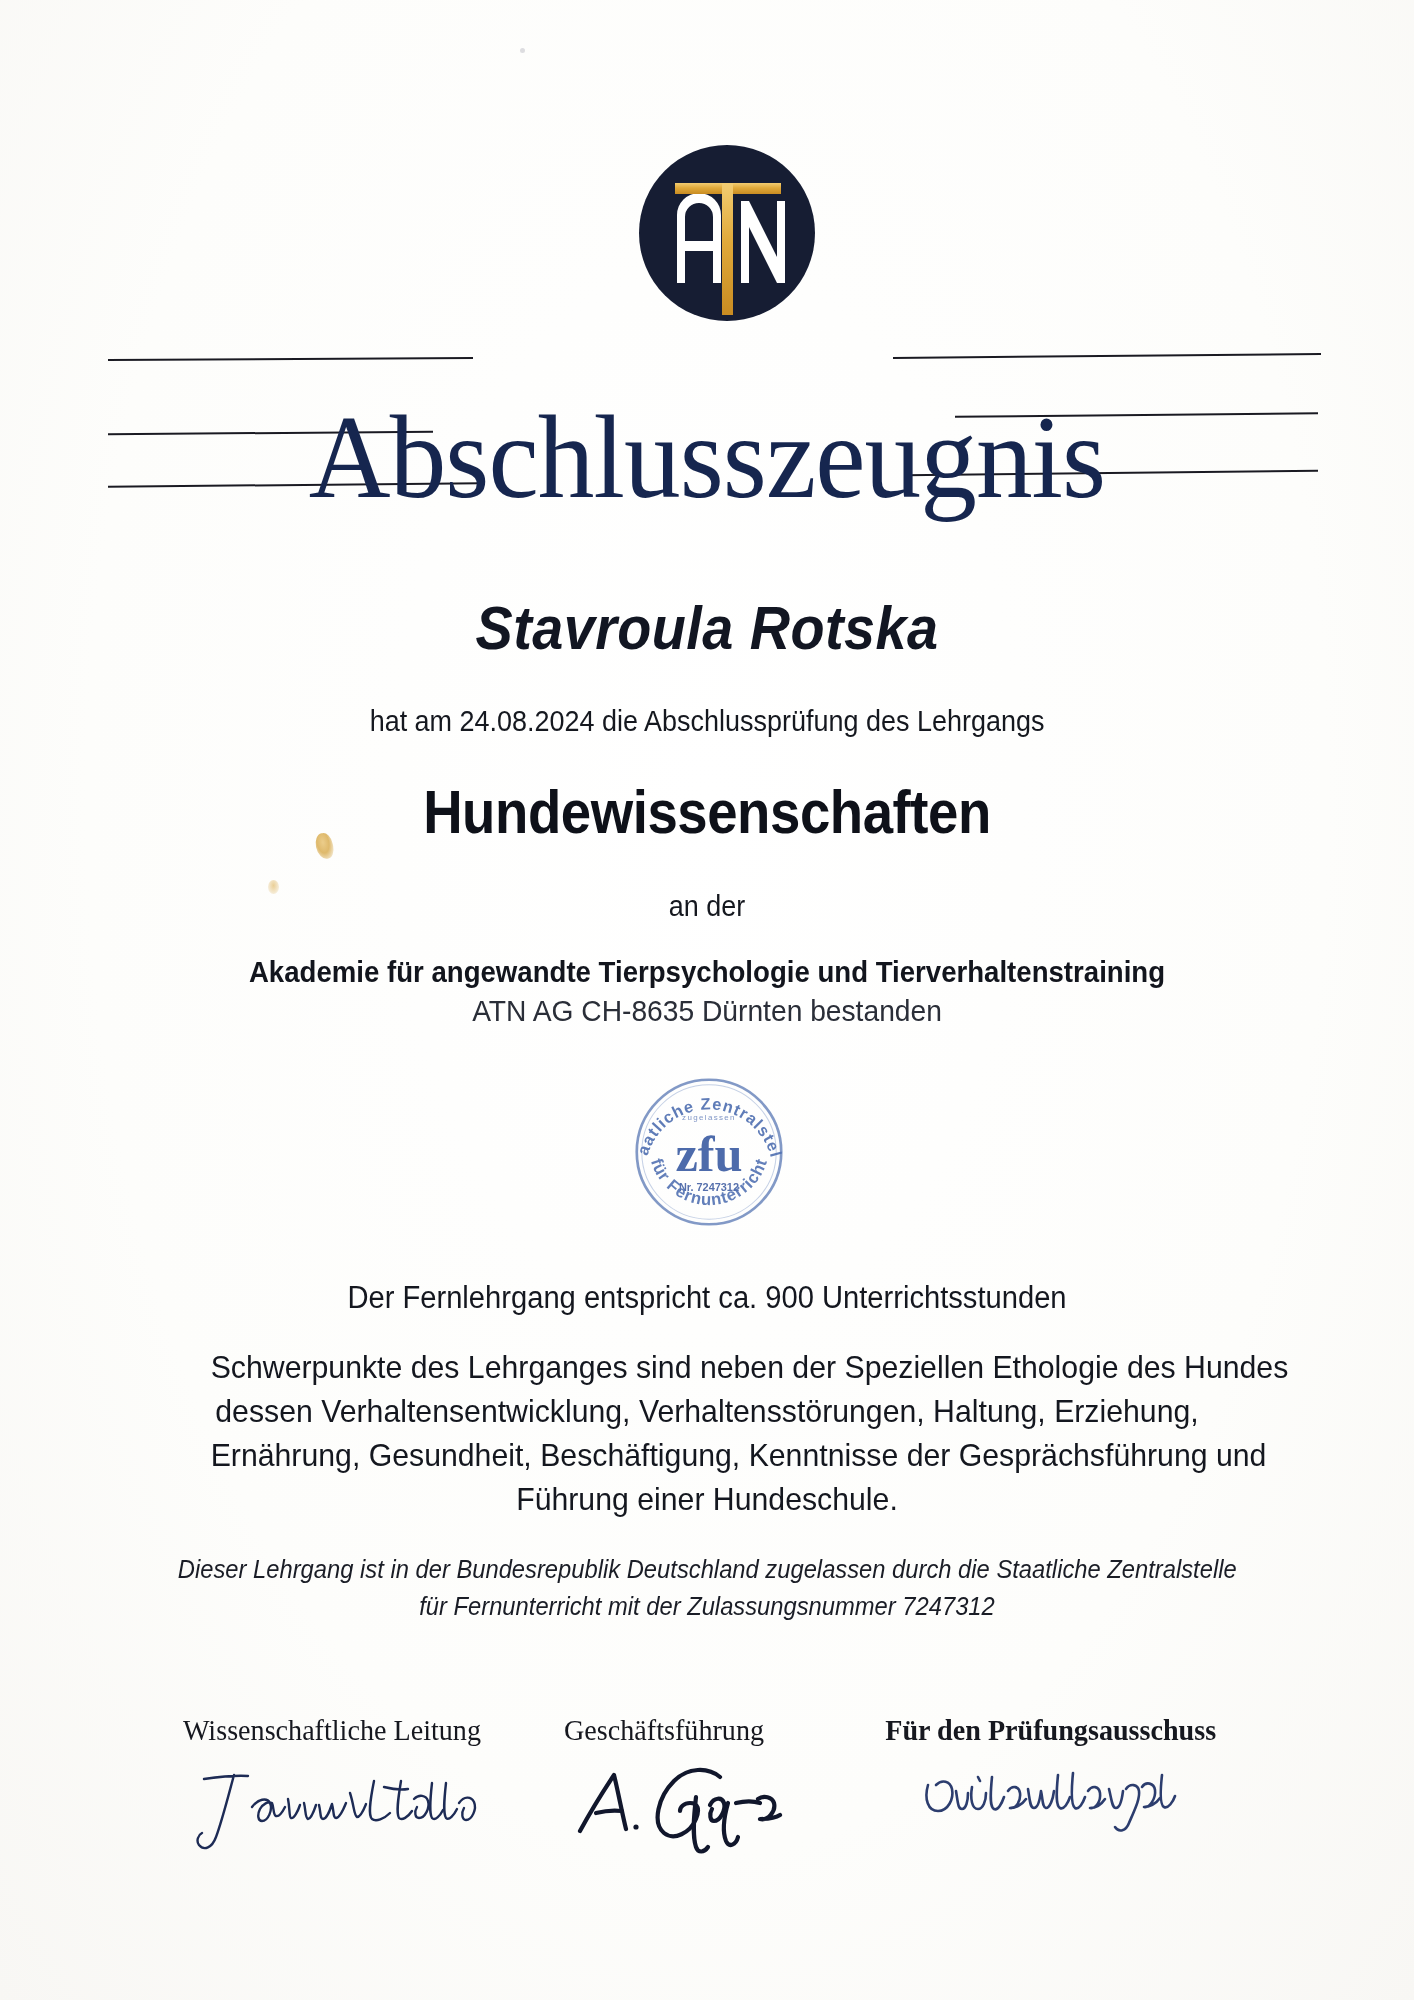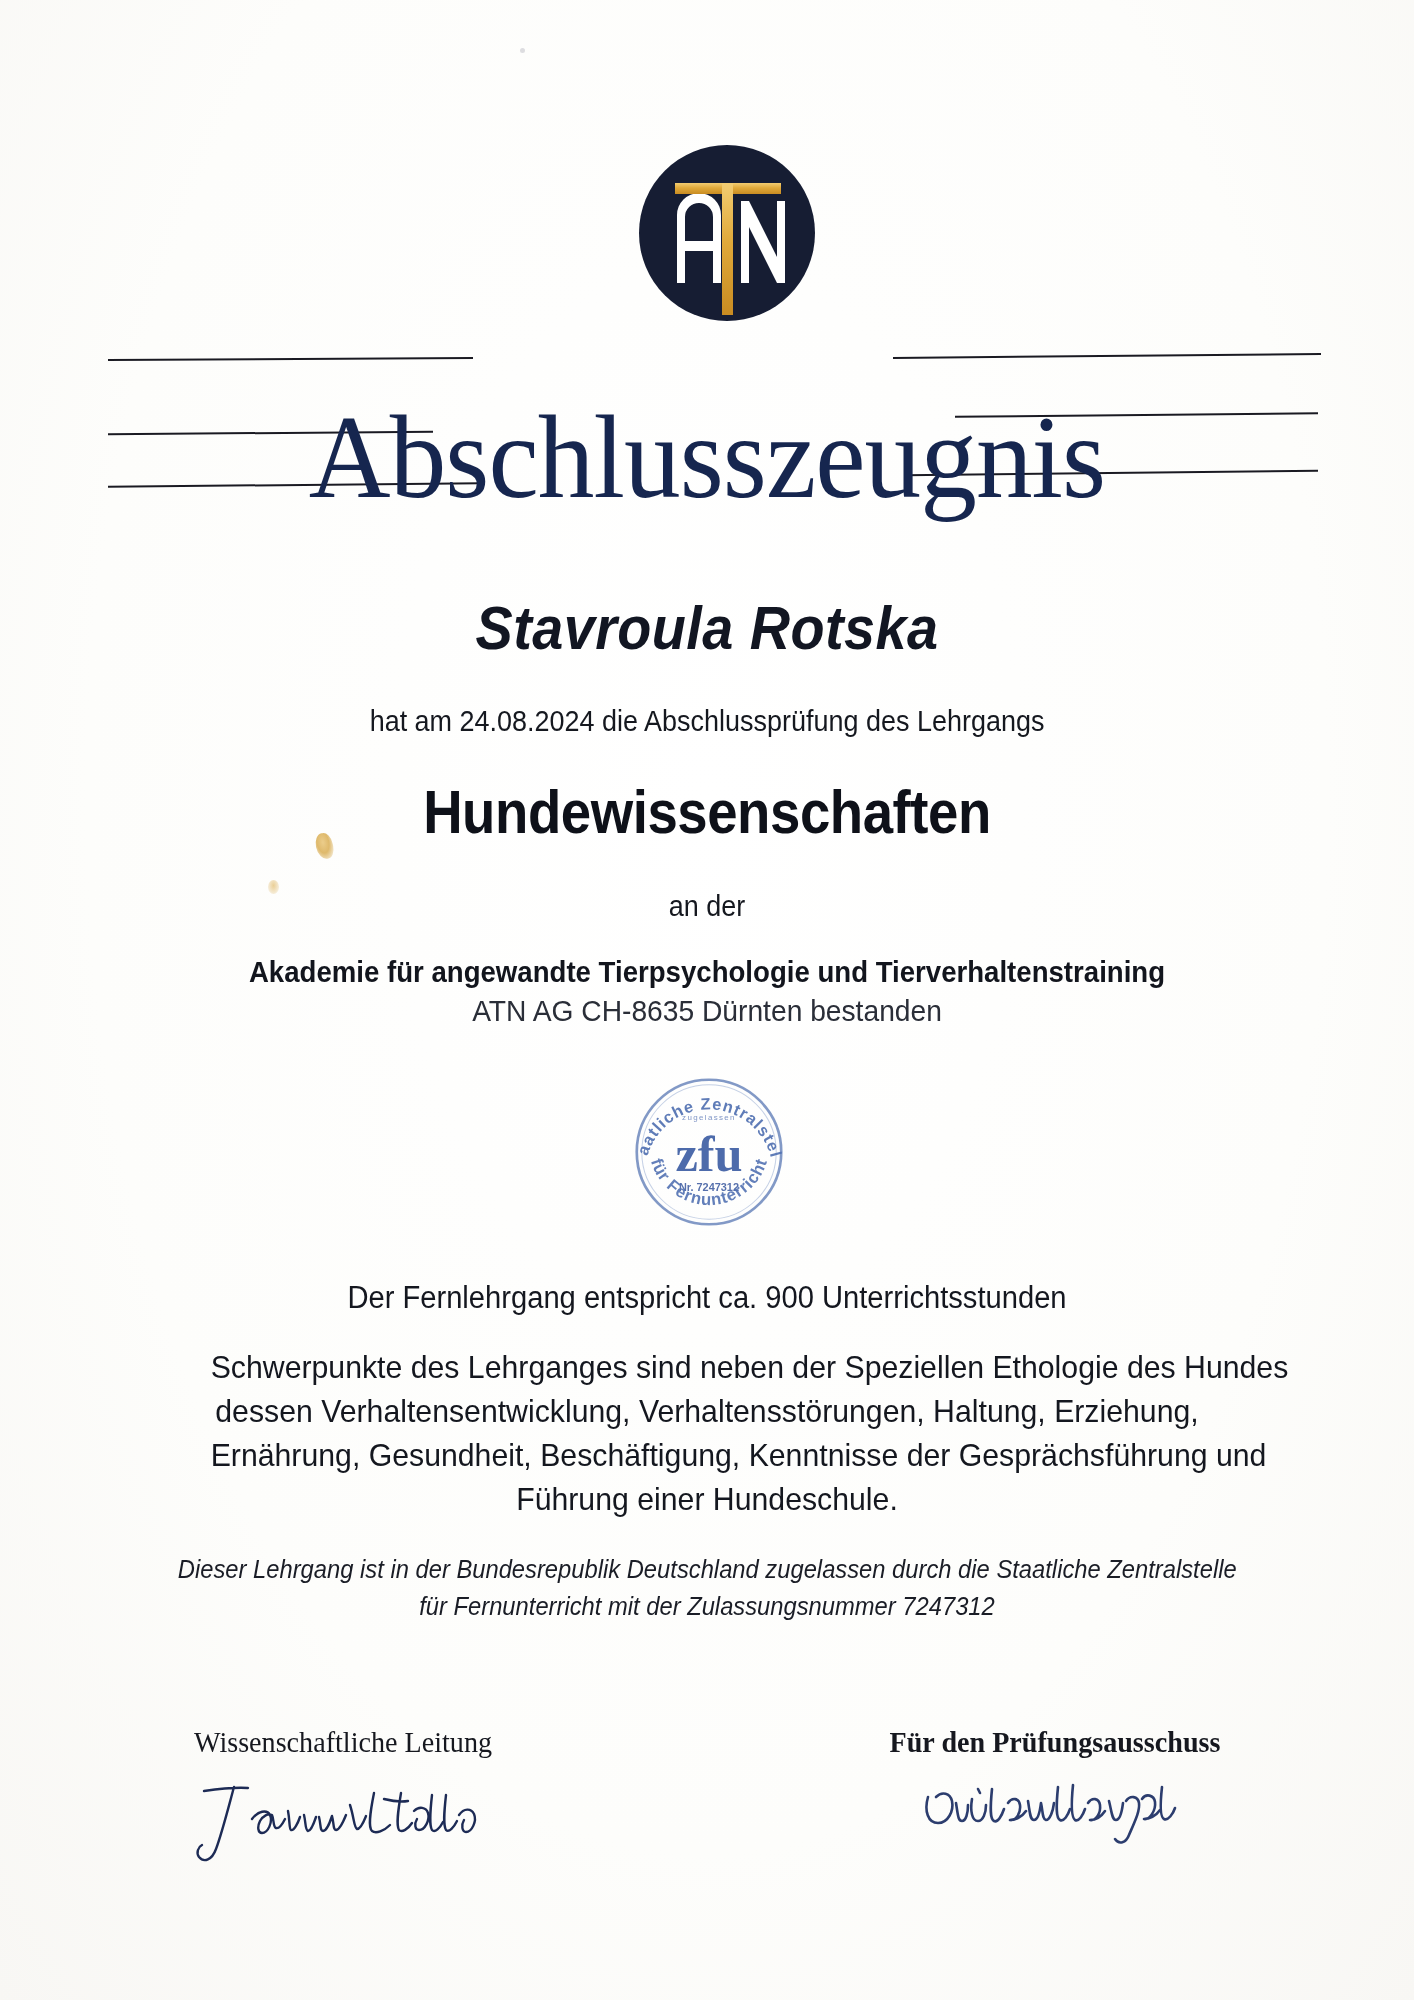--- a/index.html
+++ b/index.html
@@ -199,22 +199,21 @@
   
   .sig-row {
     position: absolute;
     top: 1714px;
     left: 0;
     width: 1414px;
     height: 190px;
   }
   .sig-col {
     position: absolute;
-    top: 12px;
-    text-align: center;
+    top: 0;
   }
   .sig-col .sig-label {
     font-family: "Liberation Serif", serif;
     font-size: 29px;
     color: #16181f;
     white-space: nowrap;
     transform: scaleX(0.97);
     display: block;
   }
   .sig-col .sig-mark {
@@ -368,20 +367,38 @@
           <path d="M213 18 C210 36 208 50 211 55 C214 58 220 54 224 48"></path>
           <path d="M226 36 C231 31 238 32 240 38 C242 45 237 55 231 55 C227 55 226 49 229 44"></path>
           <path d="M244 20 C242 38 241 50 244 55 C247 58 252 53 255 47"></path>
           <path d="M258 20 C256 38 255 50 258 55 C261 58 266 52 269 46"></path>
           <path d="M271 40 C276 33 283 33 286 39 C289 46 284 57 278 57 C274 57 273 50 276 45"></path>
         </g>
       </svg>
     </span>
   </div>
 
+  <div class="sig-col sig-2">
+    <span class="sig-label">Geschäftsführung</span>
+    <span class="sig-mark">
+      <svg width="250" height="92" viewBox="0 0 250 92" xmlns="http://www.w3.org/2000/svg">
+        <g fill="none" stroke="#11172c" stroke-width="4.2" stroke-linecap="round" stroke-linejoin="round">
+          <path d="M10 68 C22 46 36 24 44 12 C48 28 52 50 56 66"></path>
+          <path d="M26 50 C34 48 44 47 52 48"></path>
+          <circle cx="66" cy="64" r="2.6" fill="#11172c" stroke="none"></circle>
+          <path d="M150 14 C138 4 118 4 104 18 C88 34 82 60 94 70 C104 78 120 70 126 56 C130 46 128 40 120 40 C114 40 110 44 110 48"></path>
+          <path d="M126 34 C124 52 122 72 126 84 C128 90 134 90 138 84"></path>
+          <path d="M140 42 C144 34 152 34 154 40 C156 47 150 58 144 58 C140 58 139 51 142 46"></path>
+          <path d="M158 40 C154 54 152 68 156 78 C159 85 166 82 168 74"></path>
+          <path d="M166 40 C174 38 184 38 190 40"></path>
+          <path d="M188 36 C194 32 202 34 204 40 C206 48 198 58 190 56 C196 56 204 56 210 52"></path>
+        </g>
+      </svg>
+    </span>
+  </div>
 
   <div class="sig-col sig-3">
     <span class="sig-label">Für den Prüfungsausschuss</span>
     <span class="sig-mark">
       <svg width="270" height="92" viewBox="0 0 270 92" xmlns="http://www.w3.org/2000/svg">
         <g fill="none" stroke="#2c3d6e" stroke-width="2.6" stroke-linecap="round" stroke-linejoin="round">
           <path d="M8 22 C4 36 8 48 18 48 C28 48 34 36 32 26 C30 18 22 16 16 22"></path>
           <path d="M36 28 C38 40 38 46 42 46 C46 46 48 38 48 30"></path>
           <path d="M52 24 C50 36 52 46 58 46 C63 46 66 38 66 30 M58 14 L60 18"></path>
           <path d="M72 14 C70 34 70 44 74 46 C78 48 82 40 84 34"></path>

